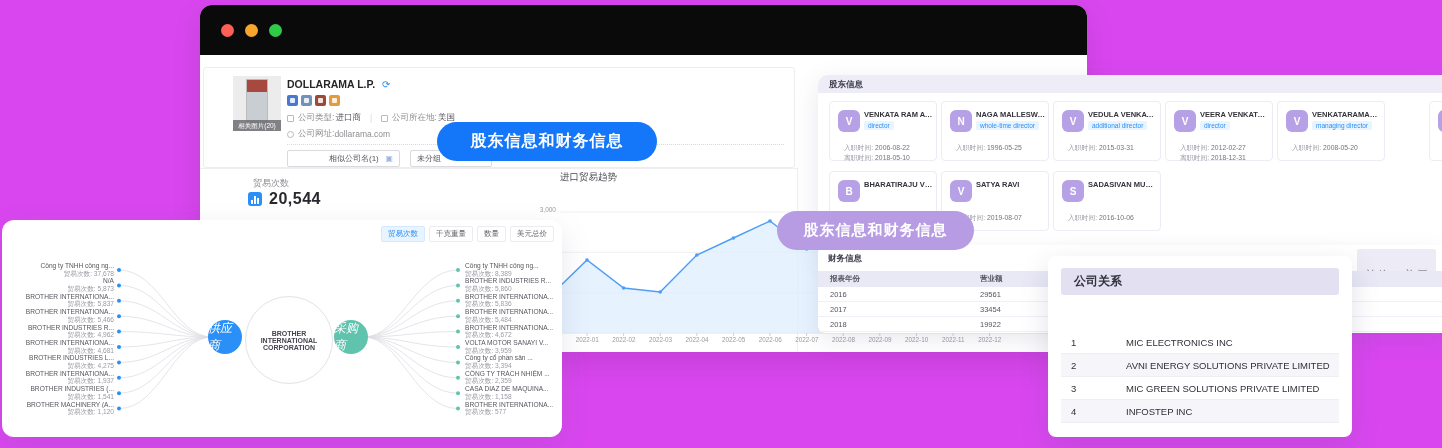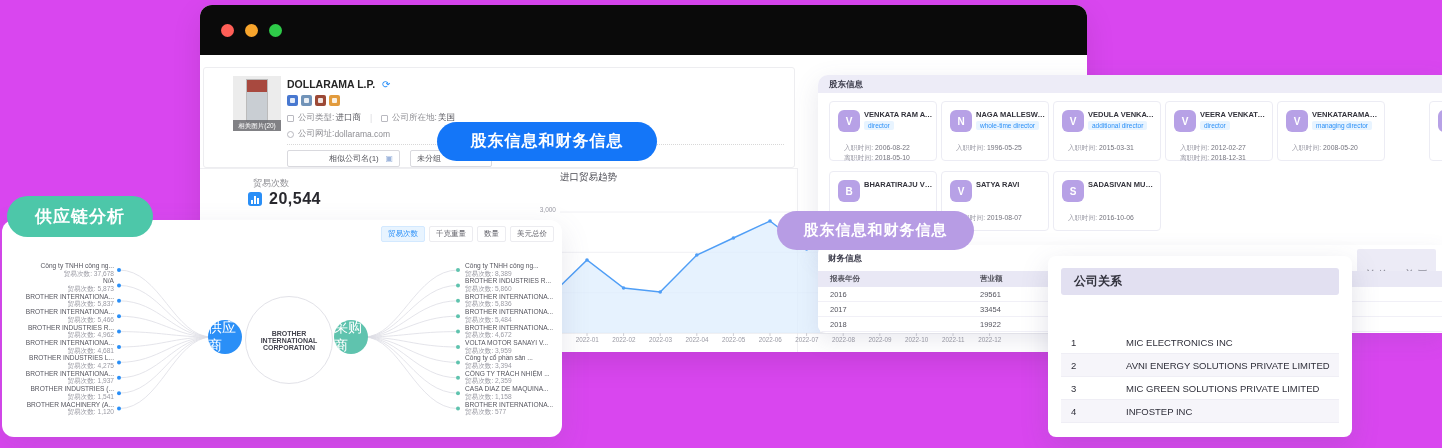--- a/index.html
+++ b/index.html
@@ -93,22 +93,22 @@
               border-radius:12px; box-shadow:0 10px 30px rgba(90,90,130,.14); }
   .sc-tabs { position:absolute; top:6px; right:8px; display:flex; gap:4px; }
   .sc-tab { font-size:7.5px; color:#66666e; background:#fff; border:1px solid #ececf0; border-radius:2px; padding:2px 6px; }
   .sc-tab.active { color:#2a8ff7; background:#e8f4ff; border-color:#d3e9ff; }
   .sc-list { position:absolute; top:42px; display:flex; flex-direction:column; }
   .sc-left { left:8px; width:104px; text-align:right; }
   .sc-right { left:463px; width:100px; text-align:left; }
   .sc-item { height:15.4px; overflow:hidden; }
   .sc-nm { font-size:6.6px; line-height:7.6px; color:#55555e; white-space:nowrap; overflow:hidden; }
   .sc-ct { font-size:6.6px; line-height:7.4px; color:#9a9aa3; white-space:nowrap; }
-  .node { position:absolute; width:34px; height:34px; border-radius:50%; color:#fff; font-size:14px;
-          display:flex; align-items:center; justify-content:center; }
+  .node { position:absolute; width:34px; height:34px; border-radius:50%; color:#fff; font-size:12px;
+          display:flex; align-items:center; justify-content:center;font-style:italic; }
   .node-sup { left:206px; top:100px; background:#2a8ff7; }
   .node-buy { left:332px; top:100px; background:#5fc3ae; }
   .node-center { position:absolute; left:243px; top:76px; width:88px; height:88px; border-radius:50%;
                  border:1px solid #e2e2e8; background:#fff; display:flex; align-items:center; justify-content:center;
                  text-align:center; font-size:7px; font-weight:bold; color:#44444e; padding:8px; }
 
   
   .rel-panel { position:absolute; left:1048px; top:256px; width:304px; height:181px; background:#fff;
                border-radius:8px; box-shadow:0 10px 28px rgba(90,90,130,.18); overflow:hidden; }
   .rel-strip { position:absolute; left:13px; right:13px; top:12px; height:27px; background:#e2e0f1; border-radius:3px;
@@ -500,16 +500,15 @@
       <span class="rel-sn">3</span>
         <span class="rel-nm">MIC GREEN SOLUTIONS PRIVATE LIMITED</span>
     </div>
     <div class="rel-row alt" style="top:144px;">
       <span class="rel-sn">4</span>
         <span class="rel-nm">INFOSTEP INC</span>
     </div>
   </div>
 
   <div class="badge badge-blue">股东信息和财务信息</div>
-  <div class="badge badge-teal">供应链分析</div>
   <div class="badge badge-purple">股东信息和财务信息</div>
 
 </div>
 
 </body></html>

